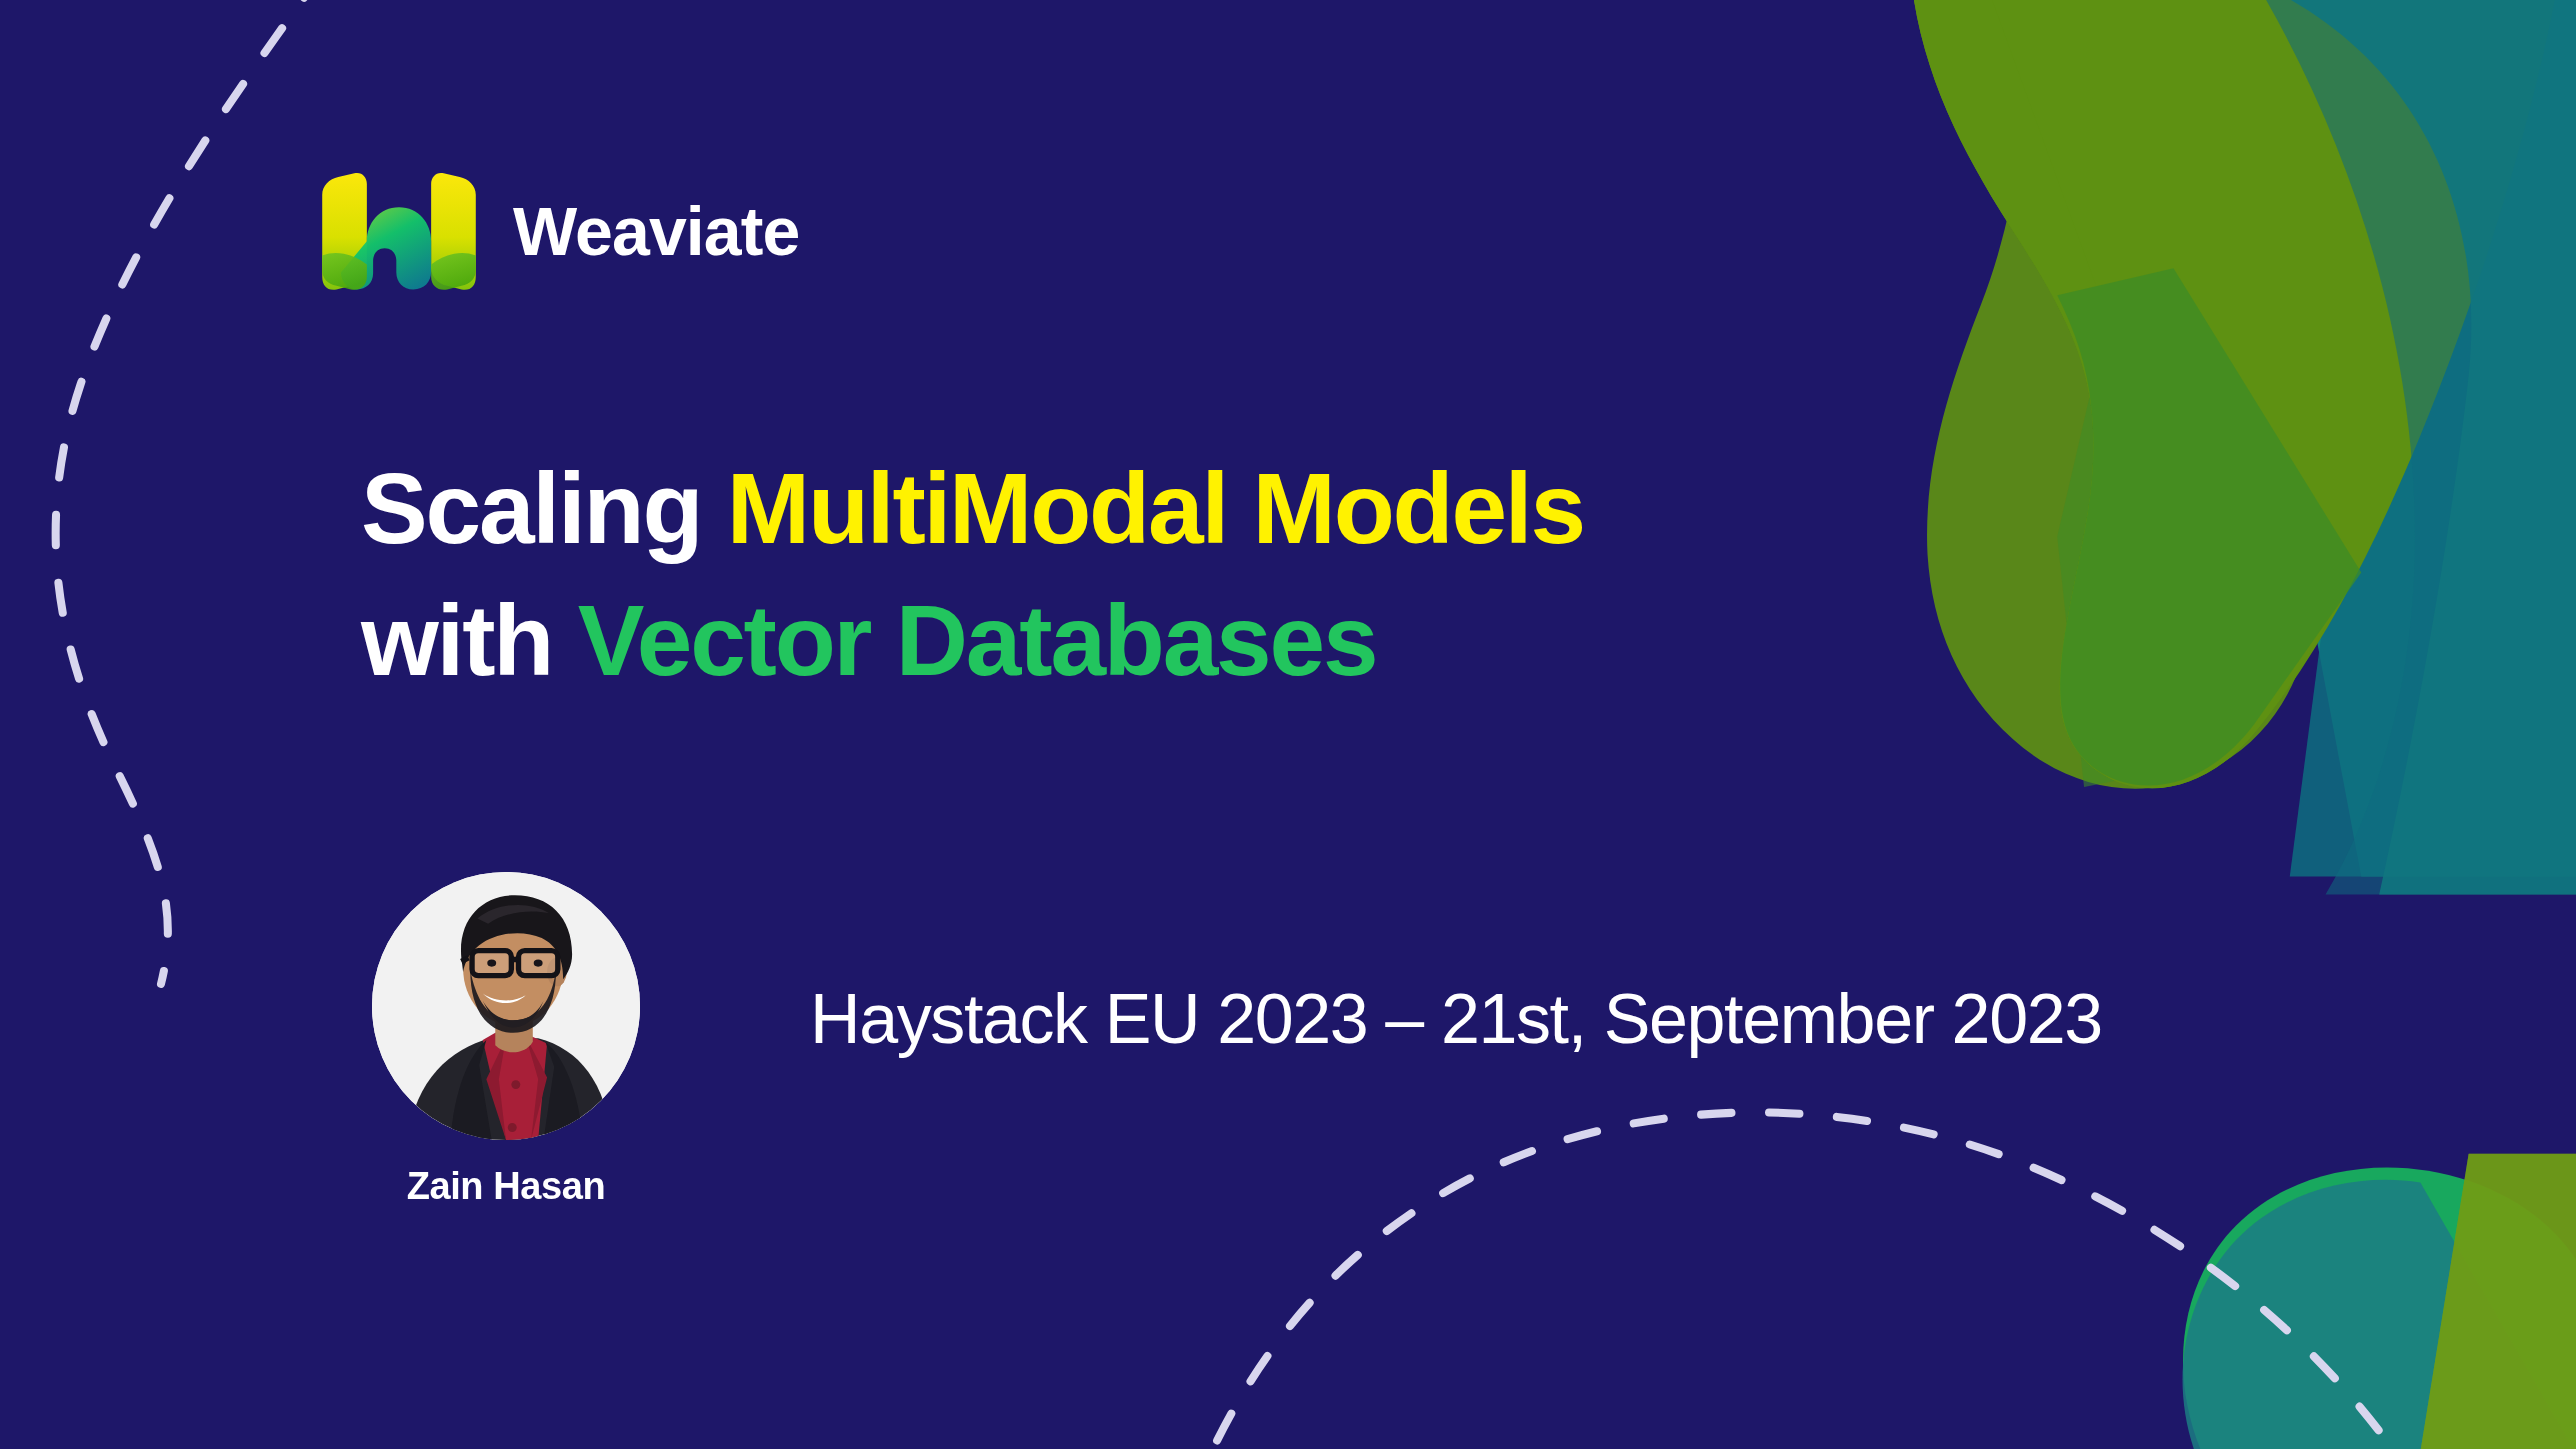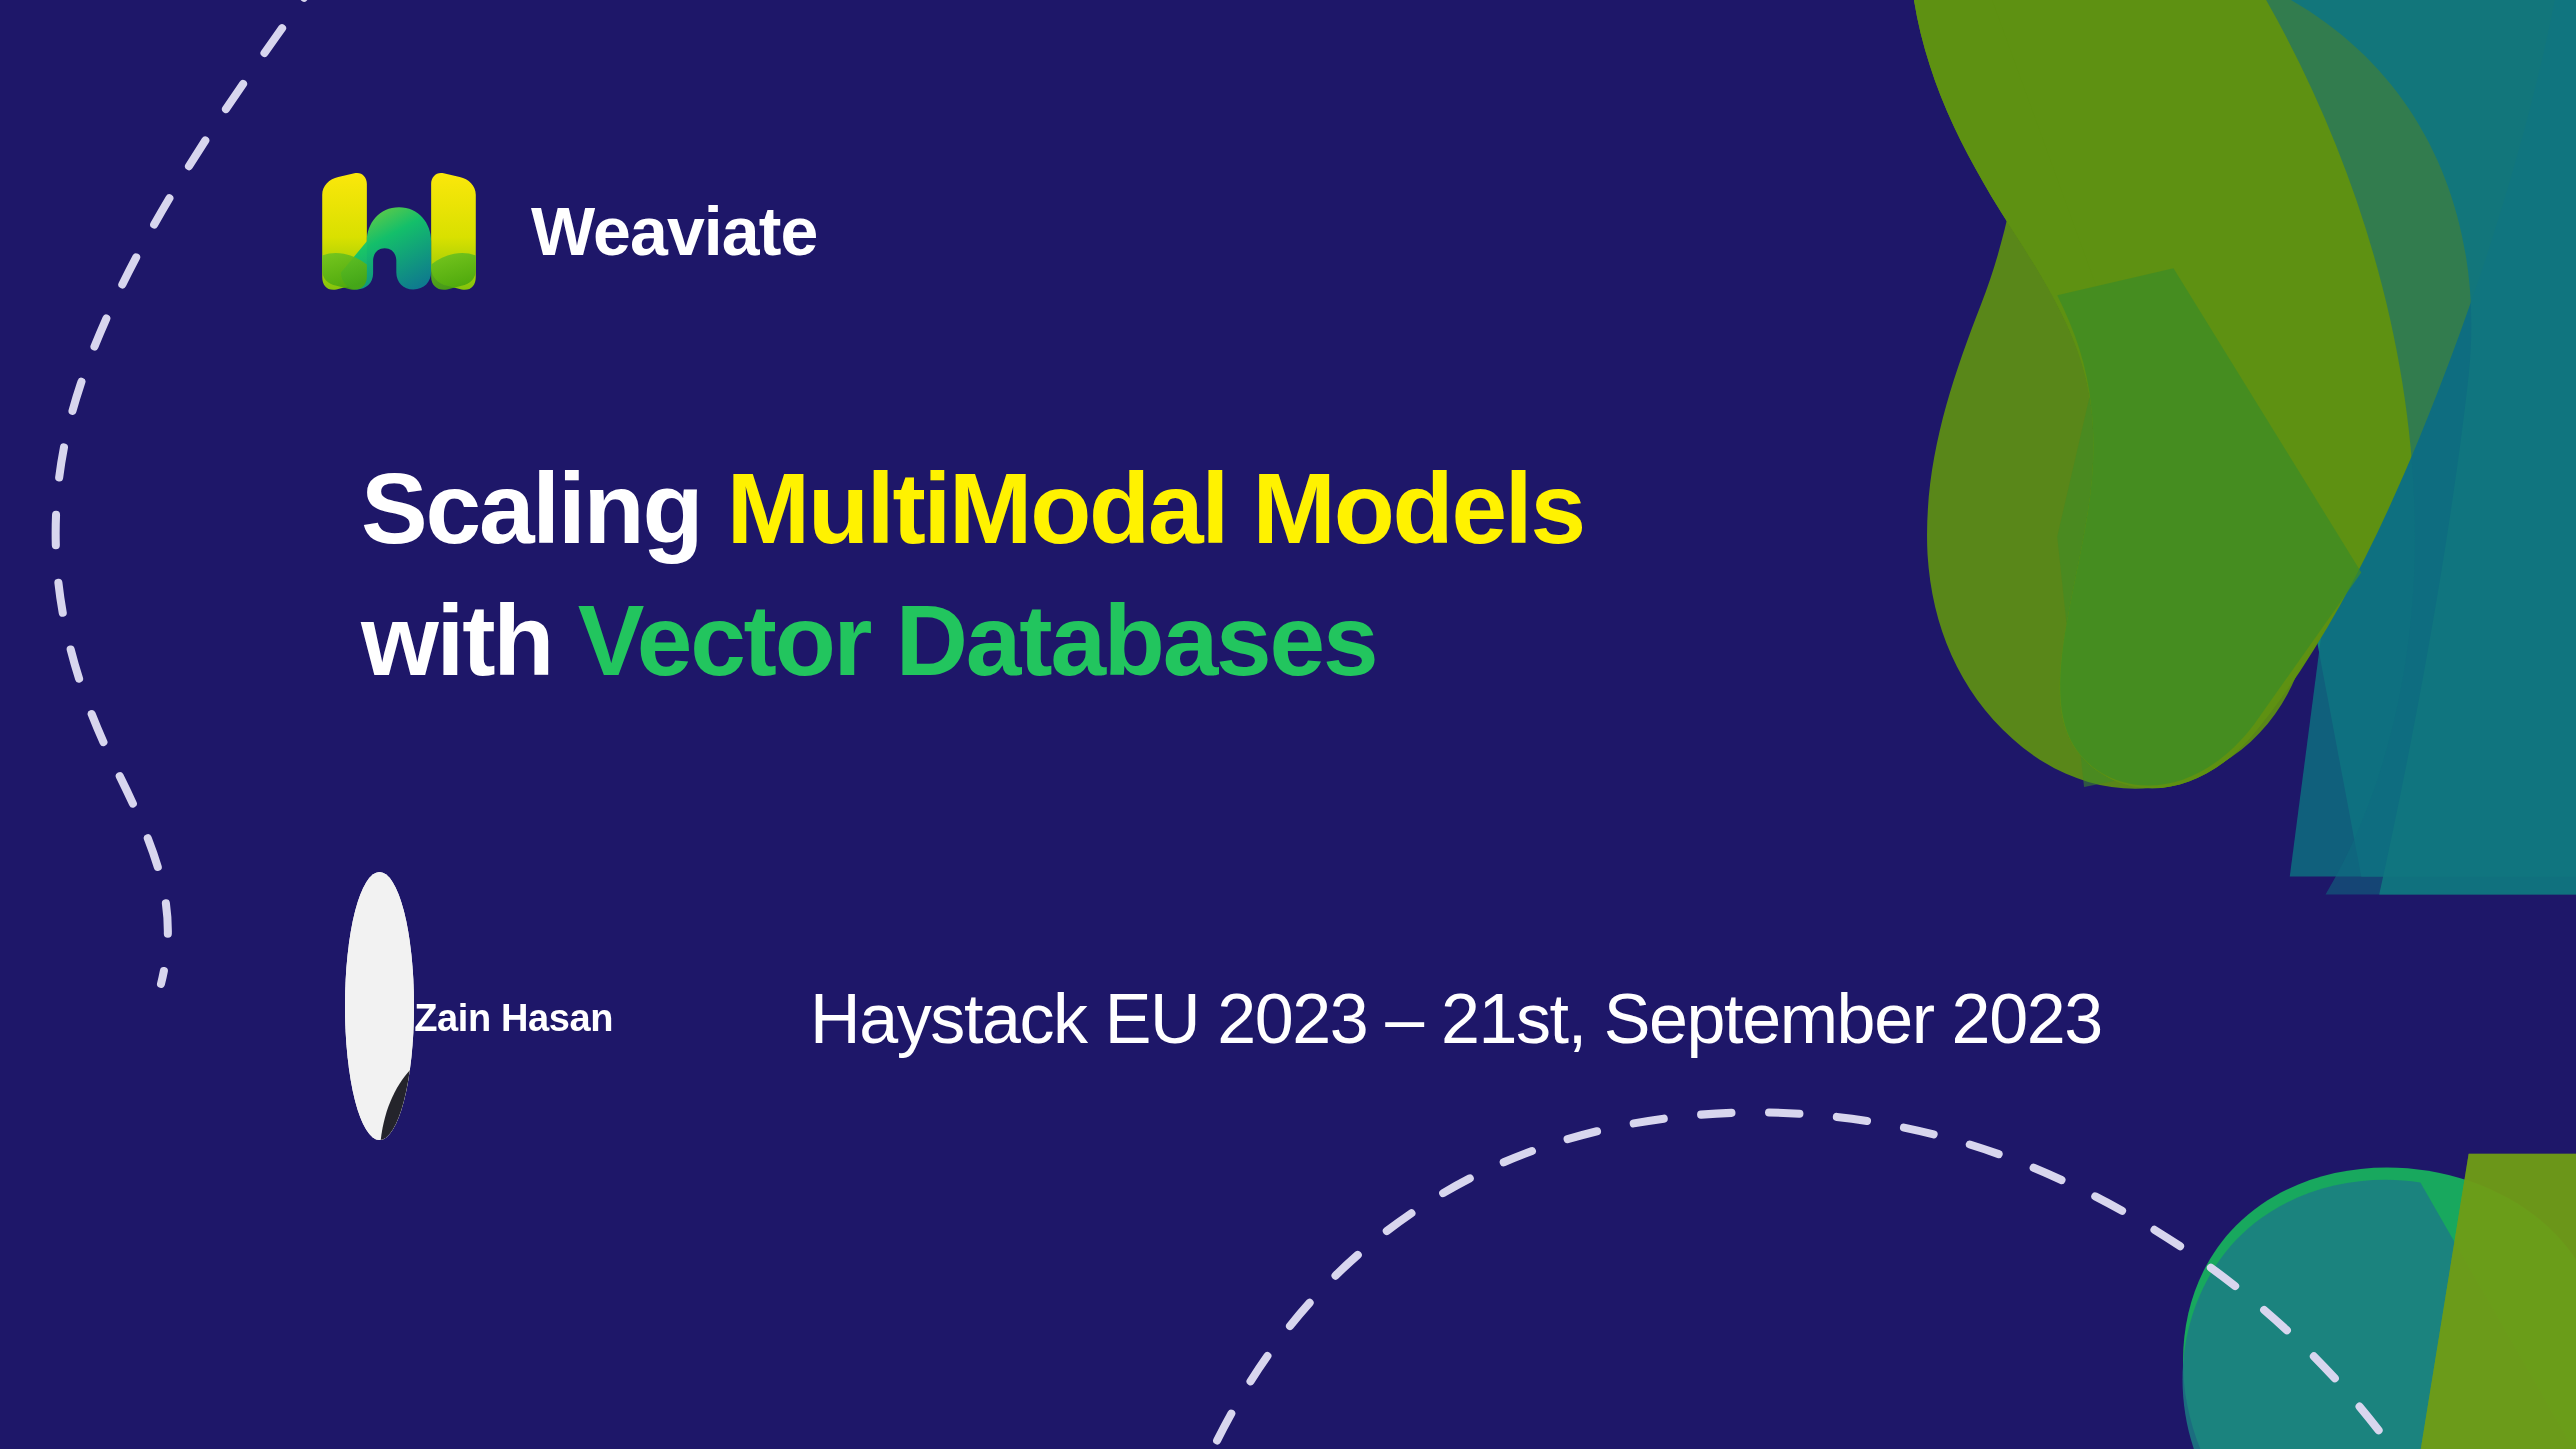--- a/index.html
+++ b/index.html
@@ -13,21 +13,21 @@
     position:absolute;inset:0;
     width:2576px;height:1449px;
     background:#1E1769;
     overflow:hidden;
   }
   .bg-svg{position:absolute;top:0;left:0;width:2576px;height:1449px;pointer-events:none;}
 
   
   .logo-row{
     position:absolute;left:315px;top:168px;
-    display:flex;align-items:center;gap:48px;
+    display:flex;align-items:center;gap:30px;
   }
   .logo-mark{width:168px;height:125px;display:block;}
   .logo-word{
     color:#FFFFFF;
     font-size:68px;
     font-weight:bold;
     letter-spacing:-0.9px;
     line-height:1;
     white-space:nowrap;
   }
@@ -41,23 +41,23 @@
     letter-spacing:-2.2px;
     color:#FFFFFF;
     white-space:nowrap;
   }
   .t-white{color:#FFFFFF;}
   .t-yellow{color:#FFF200;}
   .t-green{color:#22c55e;}
 
   
   .speaker{
-    position:absolute;left:345px;top:872px;
+    position:absolute;left:372px;top:872px;
     width:268px;
-    display:flex;align-items:center;
+    display:flex;flex-direction:column;align-items:center;
   }
   .avatar{
     width:268px;height:268px;border-radius:50%;
     overflow:hidden;background:#F4F4F4;
     position:relative;display:block;
   }
   .avatar svg{display:block;width:268px;height:268px;}
   .speaker-name{
     margin-top:25px;
     color:#FFFFFF;

